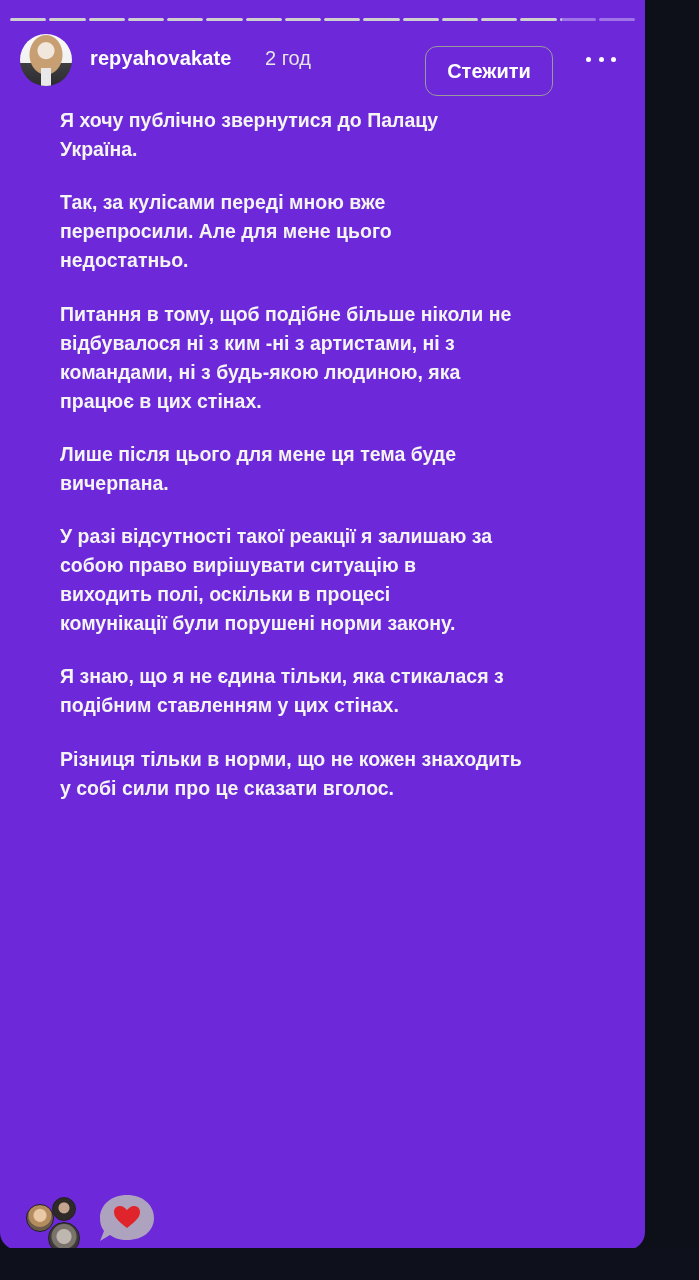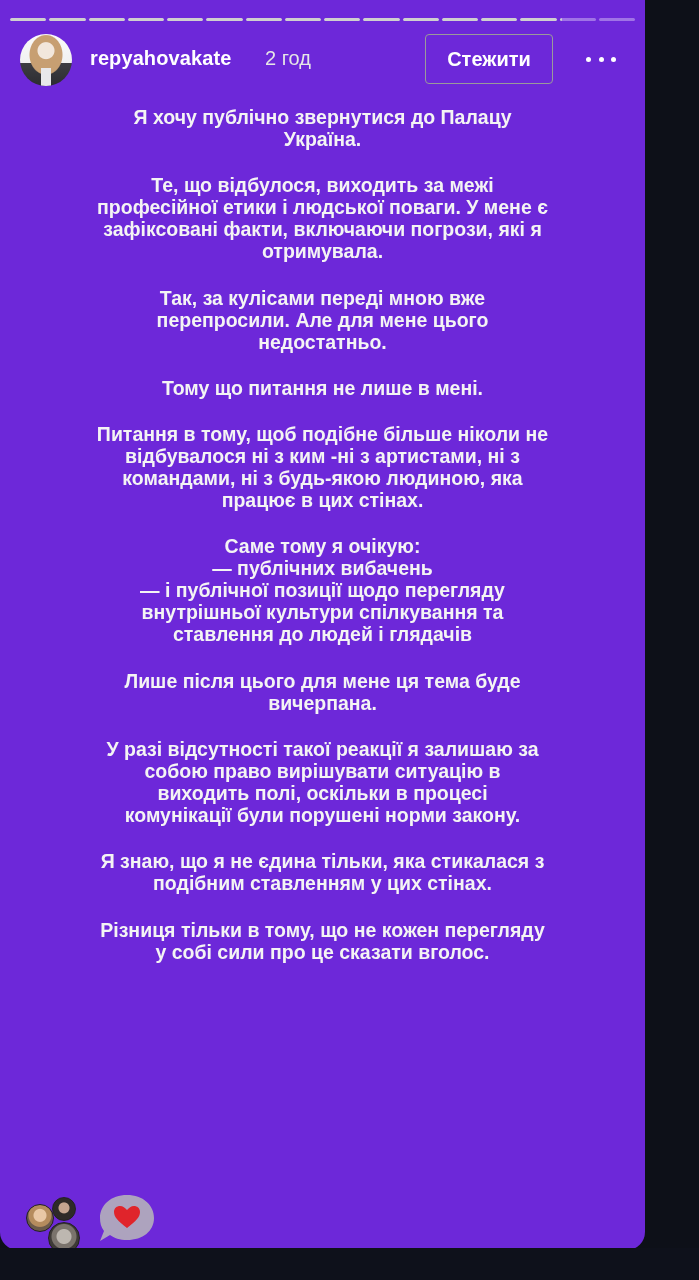--- a/index.html
+++ b/index.html
@@ -54,40 +54,39 @@
   .username {
     position: absolute; left: 90px; top: 13px;
     font-size: 20px; font-weight: 700; color: #fff;
     letter-spacing: 0.1px;
   }
   .time {
     position: absolute; left: 265px; top: 13px;
     font-size: 20px; color: #e6e6e6;
   }
   .follow-btn {
-    position: absolute; left: 425px; top: 0;
+    position: absolute; left: 425px; top: 12px;
     width: 128px; height: 50px;
-    border: 1.5px solid #9a9a9a; border-radius: 4px;
+    border: 1.5px solid #9a9a9a; border-radius: 12px;
     background: transparent; color: #fff;
     font-family: "Liberation Sans", sans-serif;
     font-size: 20px; font-weight: 700;
     display: flex; align-items: center; justify-content: center;
     box-sizing: border-box;
   }
   .more-icon {
     position: absolute; left: 586px; top: 14px; width: 30px; height: 22px;
     display: flex; align-items: center; justify-content: space-between;
   }
   .more-icon span { width: 5px; height: 5px; border-radius: 50%; background: #fff; }
   .close-icon { position: absolute; left: 648px; top: 8px; width: 36px; height: 36px; }
   
   .content {
     position: absolute; top: 106px; left: 60px; right: 60px;
-    text-align: center;
-    font-size: 19.5px; font-weight: 700; line-height: 22px;
+    font-size: 19.5px; font-weight: 700; line-height: 29px;
     color: #f4f4f4;
   }
   .para { margin: 0 0 24.3px 0; white-space: pre-line; }
   
   .viewers { position: absolute; left: 22px; top: 1196px; width: 62px; height: 58px; }
   .v { position: absolute; border-radius: 50%; border: 1px solid #222; overflow: hidden; }
   .v1 { left: 4px; top: 8px; width: 26px; height: 26px; background: radial-gradient(circle at 50% 40%, #e9c8a6 0 6px, #b58c5e 7px 11px, #6b5a4a 12px); }
   .v2 { left: 30px; top: 1px; width: 22px; height: 22px; background: radial-gradient(circle at 50% 45%, #c4a590 0 5px, #2e2a28 6px); }
   .v3 { left: 26px; top: 26px; width: 30px; height: 30px; background: radial-gradient(circle at 50% 45%, #bdb7b0 0 7px, #7a736c 8px 12px, #3e3a37 13px); }
   .heart-bubble { position: absolute; left: 98px; top: 1193px; width: 58px; height: 52px; }
@@ -162,46 +161,36 @@
     </div>
     <svg class="close-icon" viewBox="0 0 36 36">
       <line x1="3" y1="3" x2="33" y2="33" stroke="#fff" stroke-width="3" stroke-linecap="round"></line>
       <line x1="33" y1="3" x2="3" y2="33" stroke="#fff" stroke-width="3" stroke-linecap="round"></line>
     </svg>
   </div>
 
   <div class="content">
     <p class="para">Я хочу публічно звернутися до Палацу
 Україна.</p>
-    <p class="para">Те, що відбулося, виходить за межі
-професійної етики і людської поваги. У мене є
-зафіксовані факти, включаючи погрози, які я
-отримувала.</p>
     <p class="para">Так, за кулісами переді мною вже
 перепросили. Але для мене цього
 недостатньо.</p>
-    <p class="para">Тому що питання не лише в мені.</p>
     <p class="para">Питання в тому, щоб подібне більше ніколи не
 відбувалося ні з ким -ні з артистами, ні з
 командами, ні з будь-якою людиною, яка
 працює в цих стінах.</p>
-    <p class="para">Саме тому я очікую:
-— публічних вибачень
-— і публічної позиції щодо перегляду
-внутрішньої культури спілкування та
-ставлення до людей і глядачів</p>
     <p class="para">Лише після цього для мене ця тема буде
 вичерпана.</p>
     <p class="para">У разі відсутності такої реакції я залишаю за
 собою право вирішувати ситуацію в
 виходить полі, оскільки в процесі
 комунікації були порушені норми закону.</p>
     <p class="para">Я знаю, що я не єдина тільки, яка стикалася з
 подібним ставленням у цих стінах.</p>
-    <p class="para">Різниця тільки в тому, що не кожен перегляду
+    <p class="para">Різниця тільки в норми, що не кожен знаходить
 у собі сили про це сказати вголос.</p>
   </div>
 
   <div class="viewers">
     <div class="v v1"></div>
     <div class="v v2"></div>
     <div class="v v3"></div>
   </div>
 
   <svg class="heart-bubble" viewBox="0 0 58 52">

